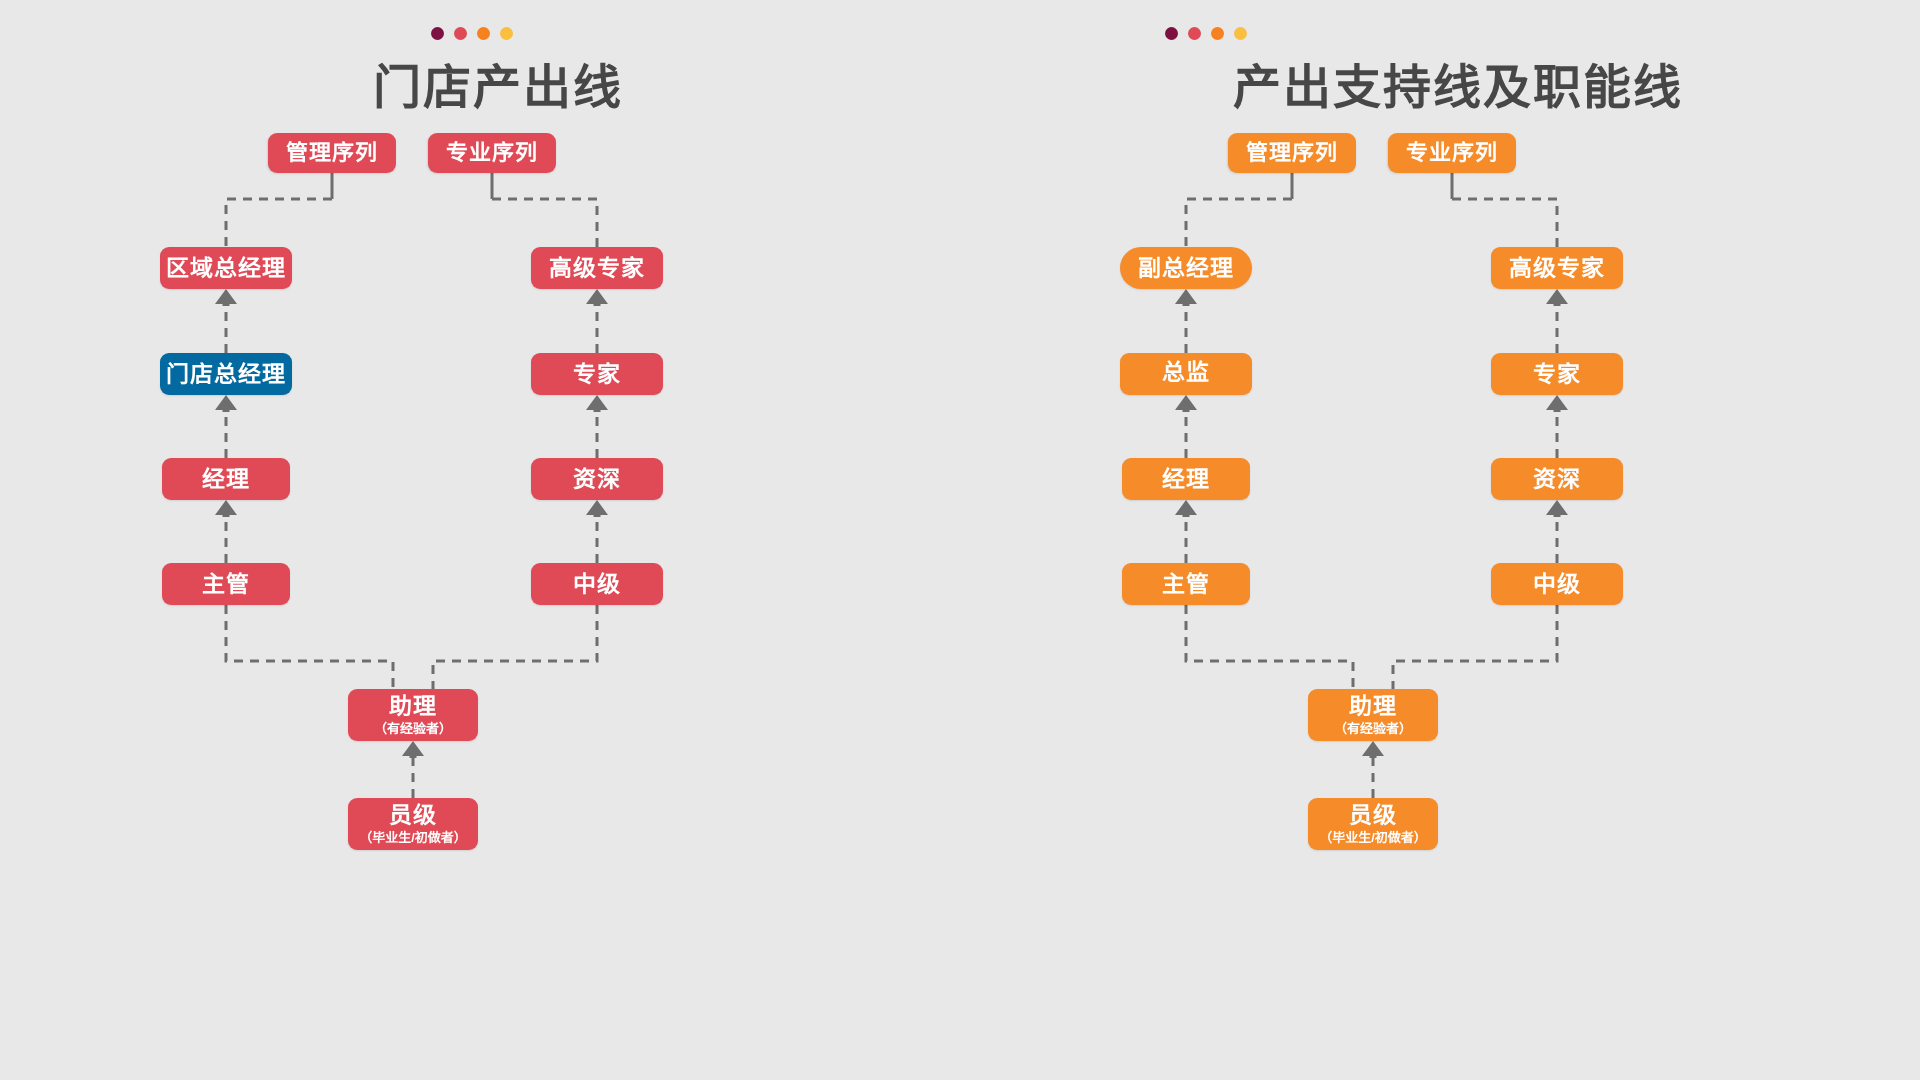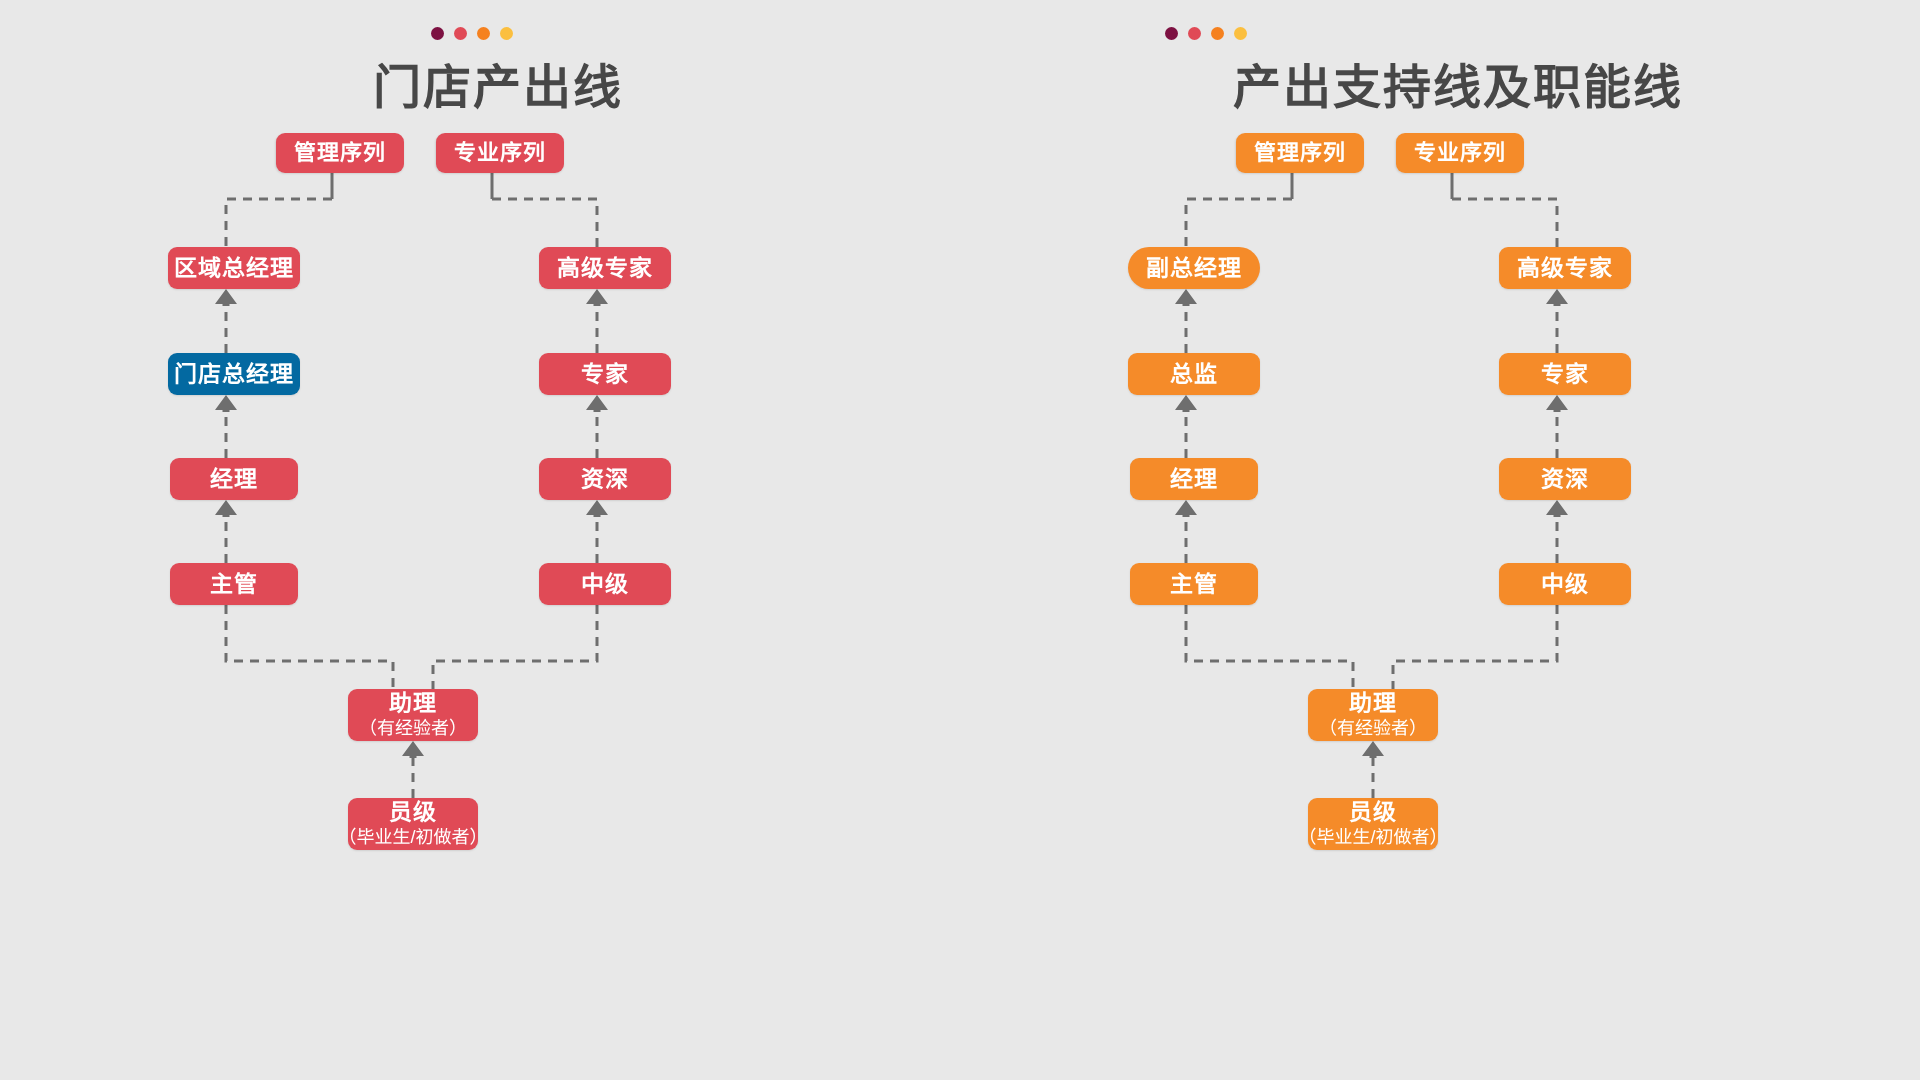--- a/index.html
+++ b/index.html
@@ -80,30 +80,30 @@
     box-shadow: 0 1px 2px rgba(0,0,0,0.10);
     white-space: nowrap;
   }
   .node .ln1 {
     font-size: 23px;
     font-weight: bold;
     letter-spacing: 1px;
     line-height: 1.15;
   }
   .node .ln2 {
-    font-size: 18px;
-    font-weight: normal;
+    font-size: 13px;
+    font-weight: bold;
     line-height: 1.25;
     margin-top: 1px;
   }
   
   .node.pill .ln1 { font-size: 22px; }
 
   .node.two-line { padding: 1px 16px; }
-  .node.one-line { padding: 16px 18px; margin-left: 8px; }
+  .node.one-line { padding: 16px 18px; }
 </style>
 </head>
 <body>
 
 <div id="stage">
 
   <div class="panel" id="panel-left">
 
     <div class="dots" id="dots-left" style="left: 431px;">
         <span class="dot" style="background: rgb(125, 17, 66);"></span>
@@ -216,21 +216,21 @@
     <div id="nodes-right">
         <div class="node one-line pill" style="left: 332px; top: 133px; height: 40px; background: rgb(245, 139, 41);">
           <div class="ln1">管理序列</div>
         </div>
         <div class="node one-line pill" style="left: 492px; top: 133px; height: 40px; background: rgb(245, 139, 41);">
           <div class="ln1">专业序列</div>
         </div>
         <div class="node one-line" style="left: 226px; top: 247px; height: 42px; width: 132px; background: rgb(245, 139, 41); border-radius: 21px;">
           <div class="ln1">副总经理</div>
         </div>
-        <div class="node one-line" style="left: 226px; top: 353px; height: 42px; width: 132px; background: rgb(245, 139, 41);">
+        <div class="node one-line" style="left: 226px; top: 353px; height: 42px; width: 132px; background: rgb(245, 139, 41); font-family: Liberation Mono, monospace;">
           <div class="ln1">总监</div>
         </div>
         <div class="node one-line" style="left: 226px; top: 458px; height: 42px; width: 128px; background: rgb(245, 139, 41);">
           <div class="ln1">经理</div>
         </div>
         <div class="node one-line" style="left: 226px; top: 563px; height: 42px; width: 128px; background: rgb(245, 139, 41);">
           <div class="ln1">主管</div>
         </div>
         <div class="node one-line" style="left: 597px; top: 247px; height: 42px; width: 132px; background: rgb(245, 139, 41);">
           <div class="ln1">高级专家</div>

